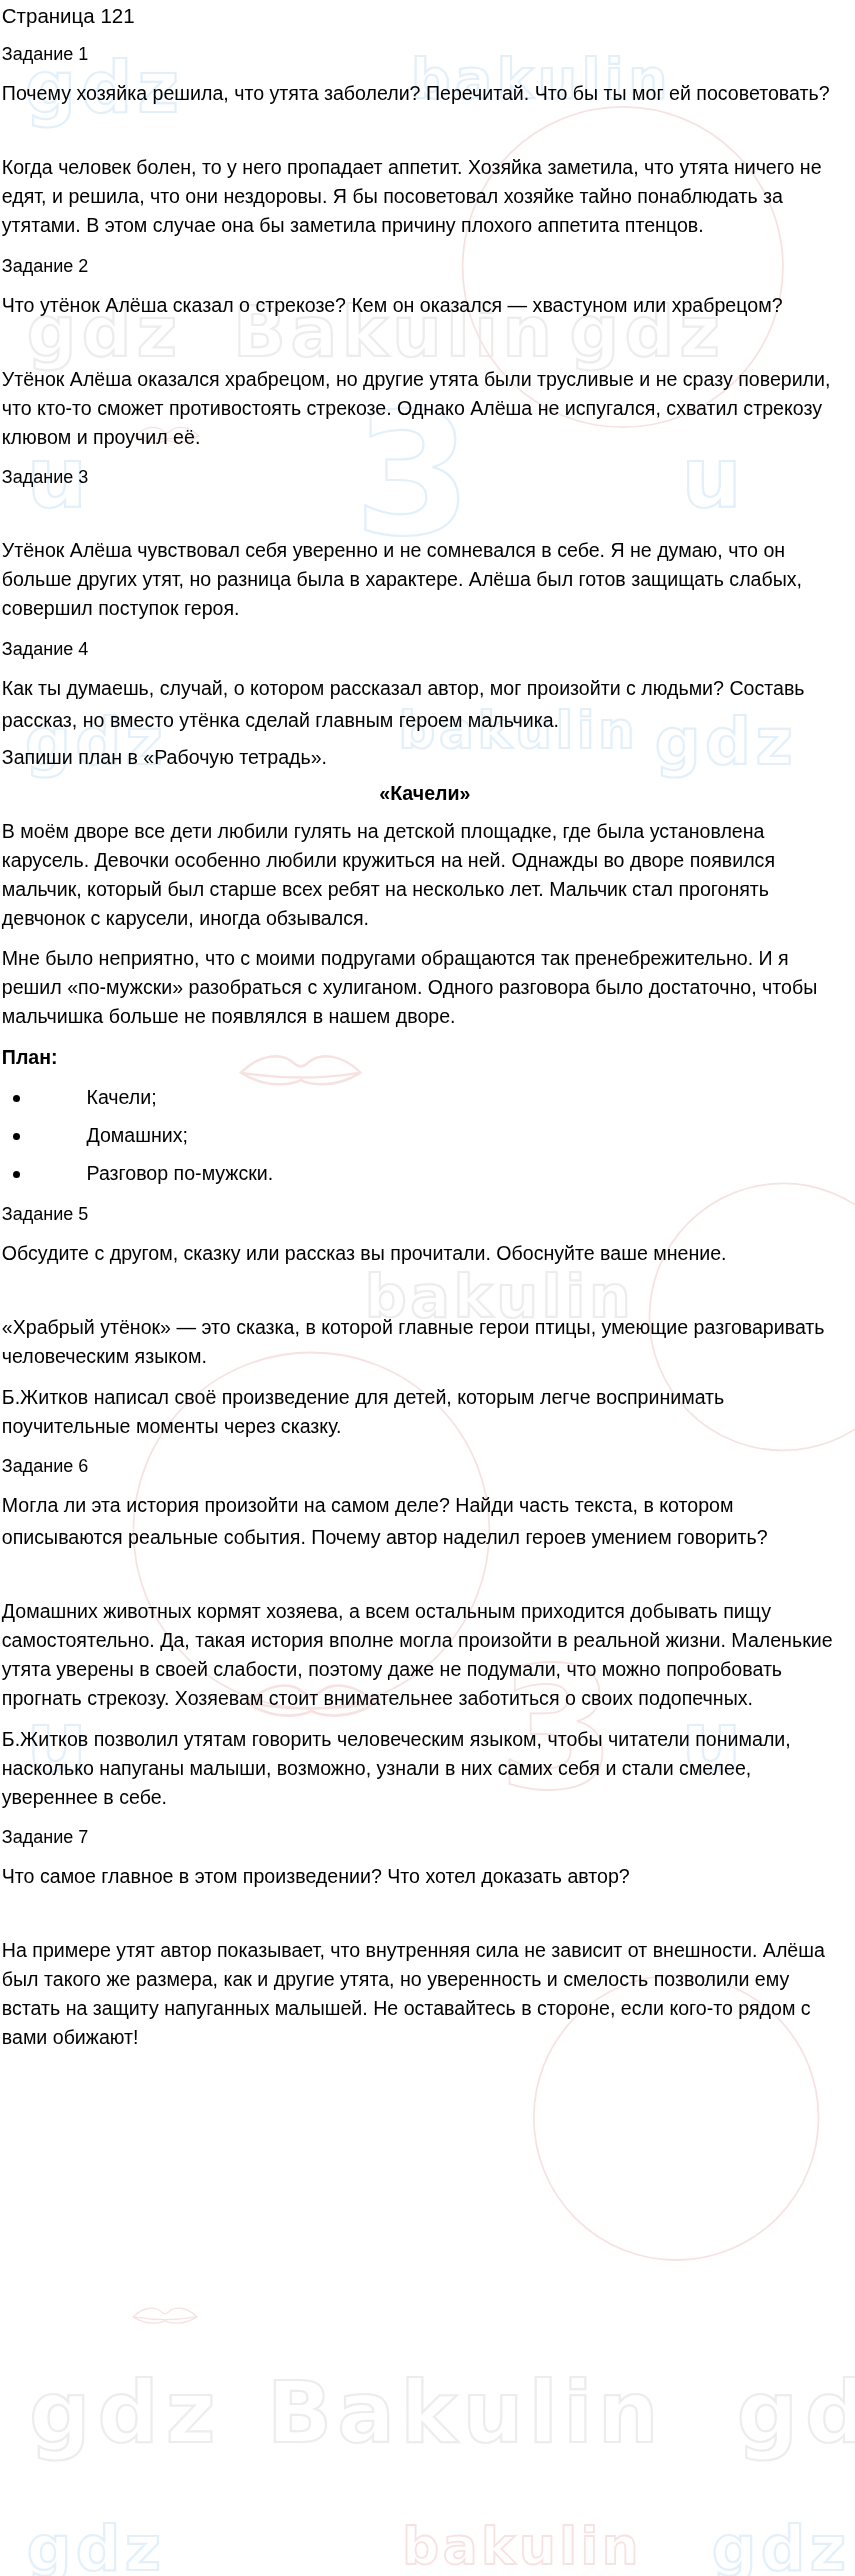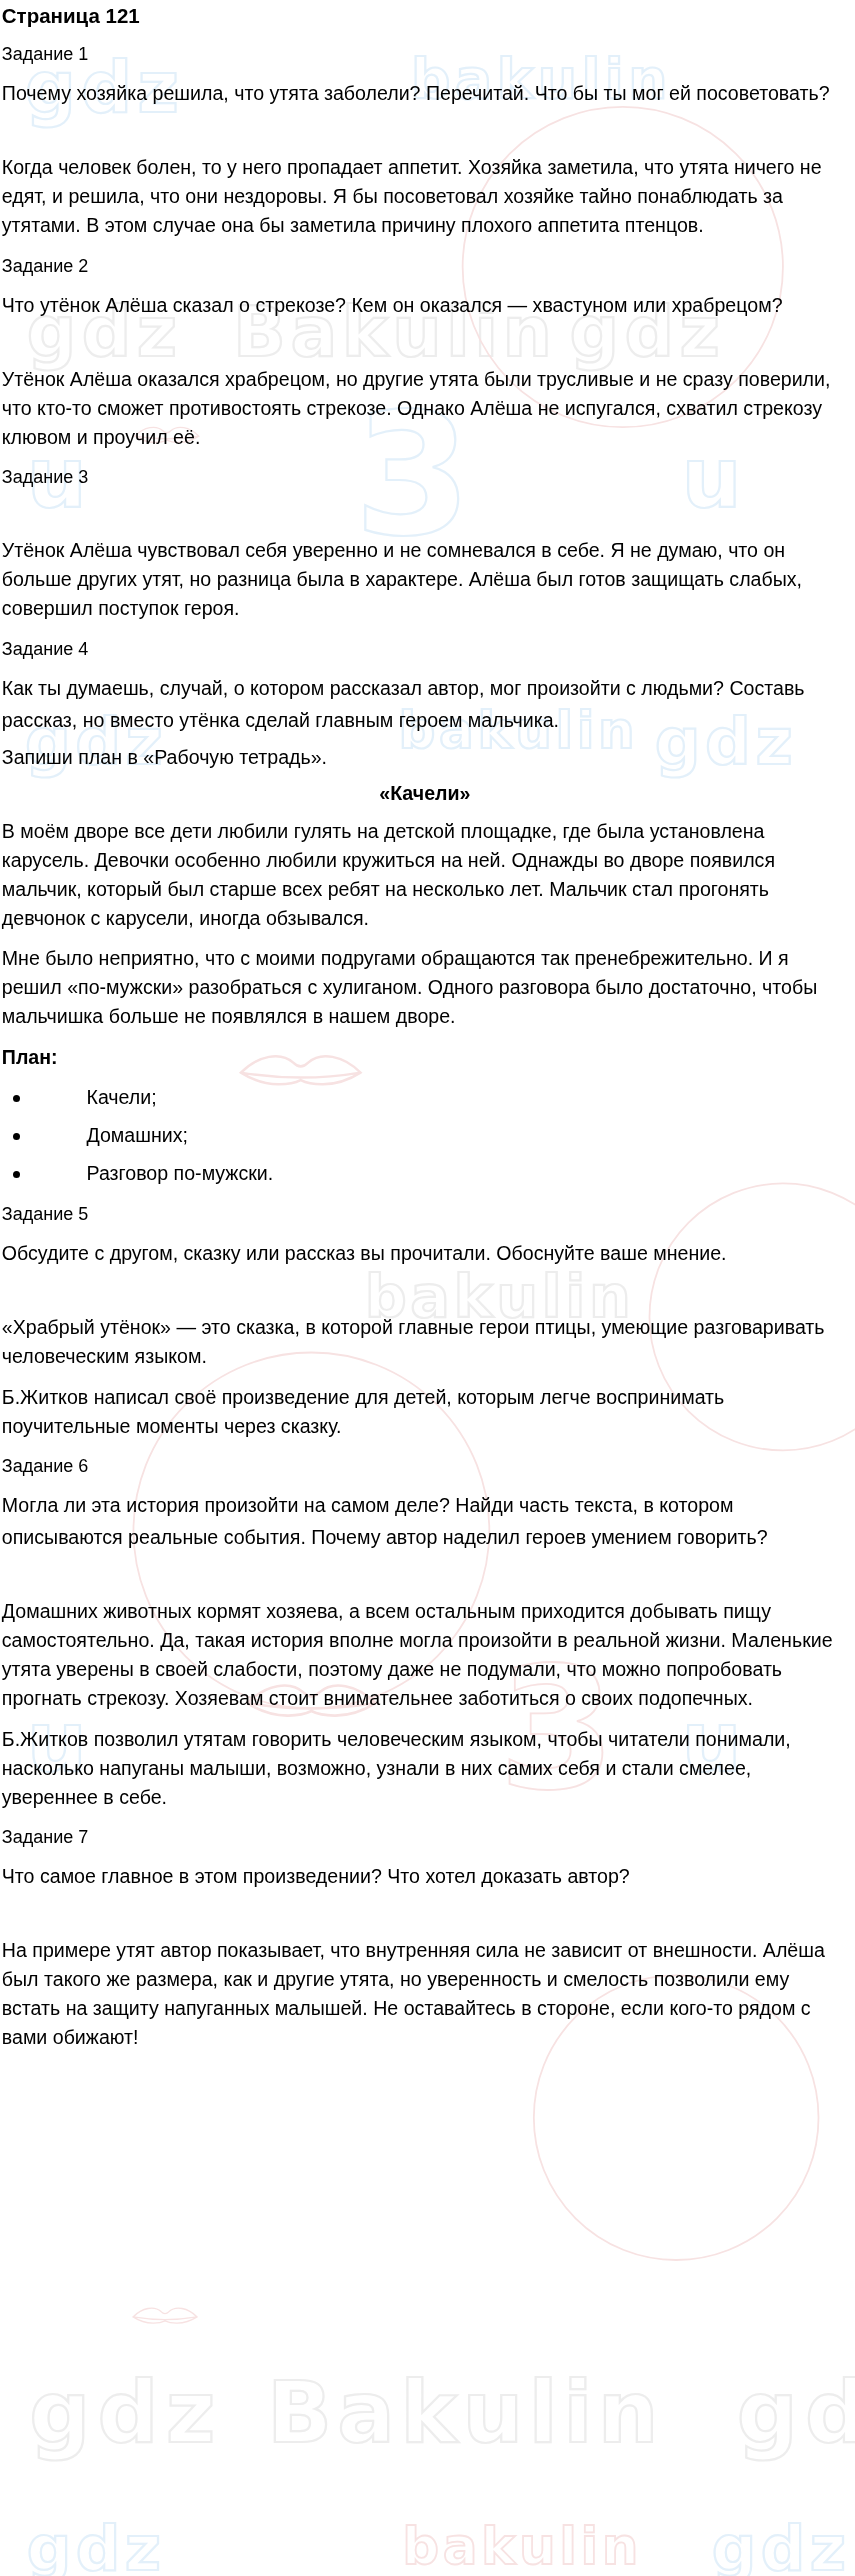--- a/index.html
+++ b/index.html
@@ -8,21 +8,21 @@
     background: #ffffff; color: #000000;
     font-family: "Liberation Sans", "DejaVu Sans", sans-serif;
   }
   .page { position: relative; width: 855px; height: 2576px; overflow: hidden; }
   .wm { position: absolute; top: 0; left: 0; z-index: 0; pointer-events: none; }
   .content {
     position: relative; z-index: 1;
     box-sizing: border-box; width: 855px;
     padding: 2.7px 7.1px 0 1.8px;
   }
-  .page-title { font-size: 20.5px; line-height: 25px; margin: 0 0 12.5px; font-weight: 700; }
+  .page-title { font-size: 20.5px; line-height: 25px; margin: 0 0 12.5px; font-weight: 400; }
   .task-heading { font-size: 18px; line-height: 29px; margin: 0 0 8px; font-weight: 400; text-align: left; }
   p { font-size: 19.6px; }
   .question  { font-weight: 400; line-height: 32px; margin: 0 0 5.3px; }
   .answer    { font-weight: 400; line-height: 29px; margin: 0 0 11.6px; }
   .subtitle  { font-weight: 700; line-height: 29px; margin: 0 0 9px; text-align: center; }
   .plan-label{ font-weight: 700; line-height: 29px; margin: 0 0 11.6px; }
   .gap-top   { margin-top: 44px; }
   ul.plan-list { list-style: none; margin: 0 0 11.6px; padding: 0; }
   li.plan-item { display: flex; align-items: flex-start; font-size: 19.6px; line-height: 29px; margin: 0 0 9px; gap: 48px; }
   .dot { flex: 0 0 auto; width: 7.1px; height: 7.1px; border-radius: 50%; background: #000; margin: 11.6px 18px 0 11.6px; }

